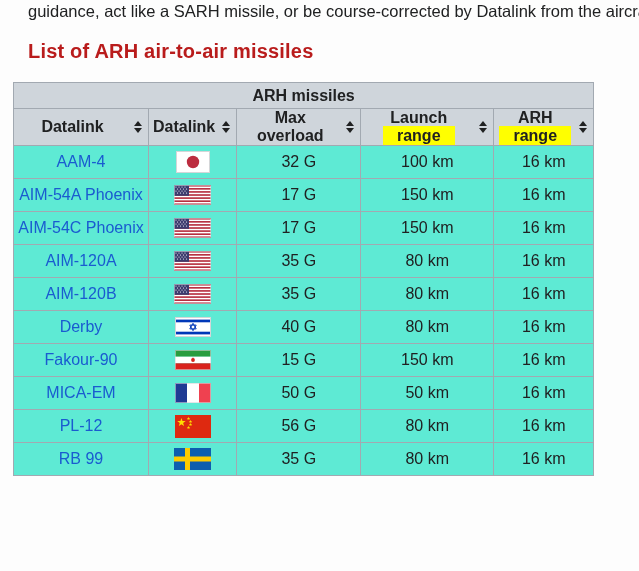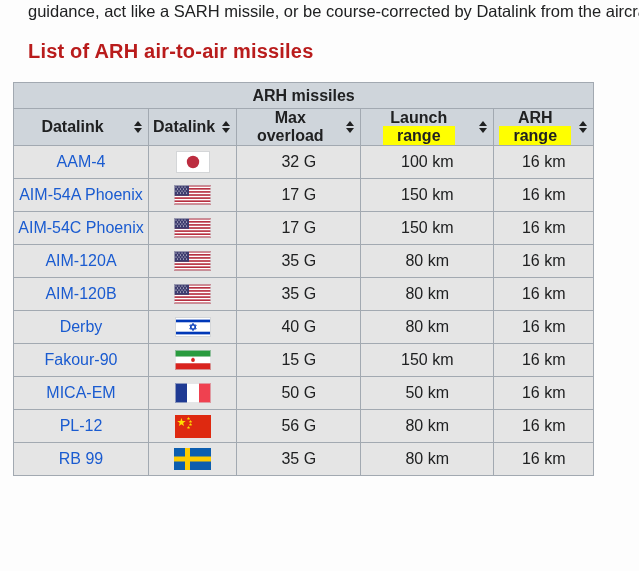--- a/index.html
+++ b/index.html
@@ -9,21 +9,21 @@
            white-space:nowrap; overflow:hidden; width:639px; }
   h2.section-title { margin:19px 0 0 28px; font-size:20px; font-weight:bold;
                      color:#b91c1c; letter-spacing:.2px; }
   table.wikitable { border-collapse:collapse; margin:19px 0 0 13px;
                     background:#f8f9fa; font-size:16px; table-layout:fixed; }
   .wikitable th, .wikitable td { border:1px solid #a2a9b1; text-align:center;
                                  vertical-align:middle; }
   .wikitable tr.caption-row th { background:#cfd5db; height:26px; font-weight:bold; }
   .wikitable tr.header-row th { background:#cfd5db; height:33px; font-weight:bold;
                                 position:relative; padding:0 21px 0 4px; cursor:pointer; }
-  .wikitable td { height:33px; background:#e5e5e5; padding:4px 4px; }
+  .wikitable td { height:33px; background:#5eead4; padding:4px 4px; }
   col.c-missile{ width:135px; } col.c-country{ width:87px; }
   col.c-overload{ width:124px; } col.c-launch{ width:133px; } col.c-arh{ width:100px; }
   a.mlink { color:#1a5bd0; text-decoration:none; }
   mark { background:#ffff00; color:inherit; padding:1px 14px; }
   .sort-icon { position:absolute; right:6px; top:50%; transform:translateY(-50%);
                display:inline-flex; flex-direction:column; gap:2px; }
   .sort-icon i { display:block; width:0; height:0;
                  border-left:4.5px solid transparent; border-right:4.5px solid transparent; }
   .sort-icon .up { border-bottom:5px solid #202122; }
   .sort-icon .down { border-top:5px solid #202122; }

